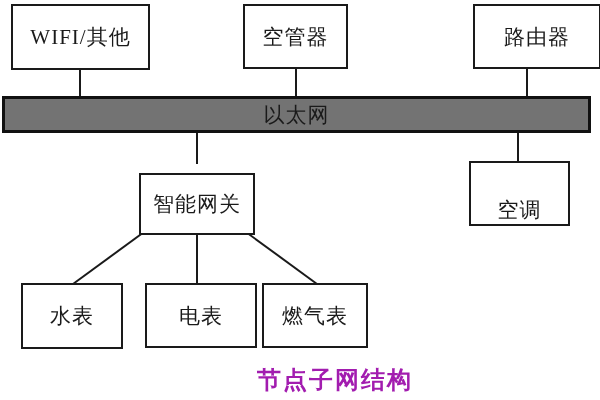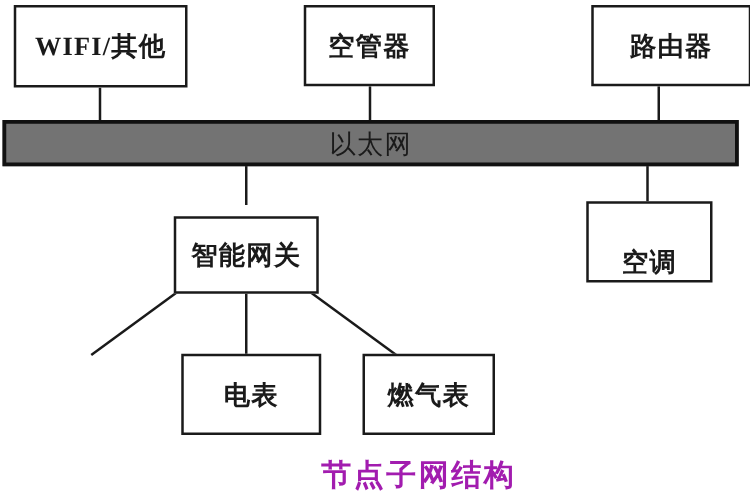--- a/index.html
+++ b/index.html
@@ -27,42 +27,41 @@
     position: absolute;
     box-sizing: border-box;
     border: 2px solid #1a1a1a;
     background: #ffffff;
     display: flex;
     align-items: center;
     justify-content: center;
     font-size: 21px;
     letter-spacing: 1px;
     white-space: nowrap;
-    font-weight: bold;
   }
   .bus {
     position: absolute;
     box-sizing: border-box;
     border: 3px solid #111111;
     background: #737373;
     display: flex;
     align-items: center;
     justify-content: center;
     font-size: 21px;
     letter-spacing: 1px;
   }
   .node-wifi      { left: 11px;  top: 4px;   width: 139px; height: 66px; }
   .node-airmgr    { left: 243px; top: 4px;   width: 105px; height: 65px; }
   .node-router    { left: 473px; top: 4px;   width: 128px; height: 65px; }
   .bus-ethernet   { left: 2px;   top: 96px;  width: 589px; height: 37px; }
   .node-gateway   { left: 139px; top: 173px; width: 116px; height: 62px; text-align: right; }
   .node-aircon    { left: 469px; top: 161px; width: 101px; height: 65px; align-items: flex-end; }
   .node-water     { left: 21px;  top: 283px; width: 102px; height: 66px; }
   .node-electric  { left: 145px; top: 283px; width: 112px; height: 65px; }
-  .node-gas       { left: 262px; top: 283px; width: 106px; height: 65px; margin-left: 28px; }
+  .node-gas       { left: 262px; top: 283px; width: 106px; height: 65px; }
   .caption {
     position: absolute;
     left: 70px;
     right: 0;
     top: 364px;
     text-align: center;
     font-family: "Liberation Sans", "DejaVu Sans", sans-serif;
     font-weight: bold;
     font-size: 24px;
     letter-spacing: 2px;
@@ -102,20 +101,23 @@
   </div>
 
   <div class="node node-gateway">
     <span>智能网关</span>
   </div>
 
   <div class="node node-aircon">
     <span>空调</span>
   </div>
 
+  <div class="node node-water">
+    <span>水表</span>
+  </div>
 
   <div class="node node-electric">
     <span>电表</span>
   </div>
 
   <div class="node node-gas">
     <span>燃气表</span>
   </div>
 
   <div class="caption">节点子网结构</div>

